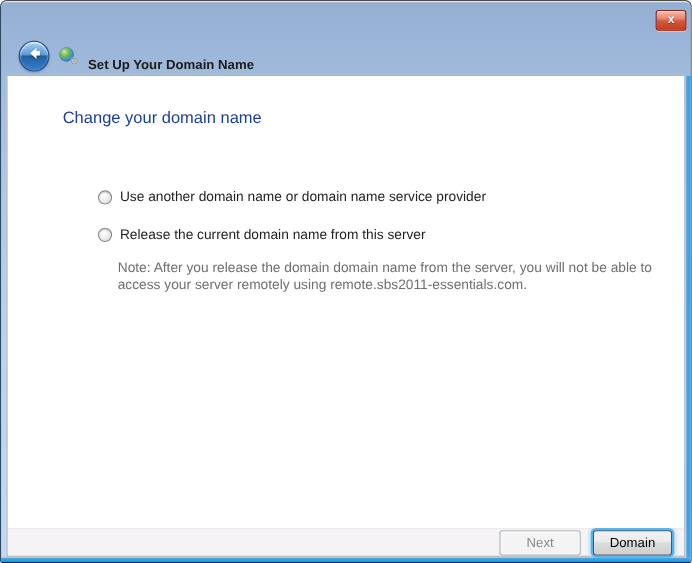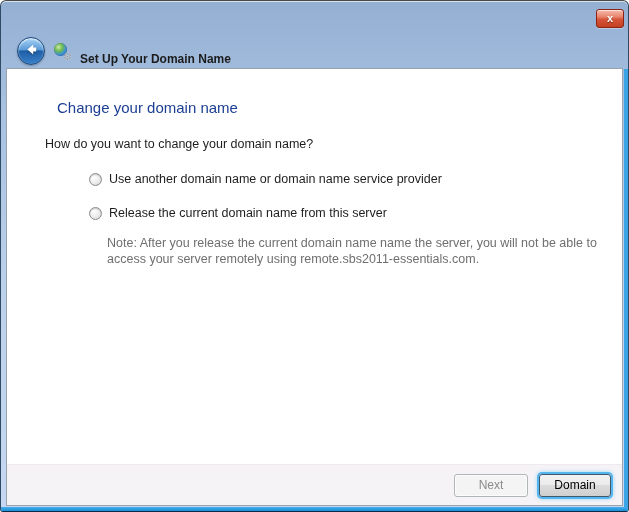--- a/index.html
+++ b/index.html
@@ -74,21 +74,21 @@
   }
   .option-label { margin-left:7px; font-size:12.5px; color:#1e1e1e; }
 
   .note {
     position:absolute; left:100px; top:166px; max-width:492px;
     font-size:12.5px; line-height:16px; color:#6f6f6f;
   }
 
   
   .footer {
-    height:41px; background:#f6f3f6; border-top:1px solid #eeeaee;
+    height:25px; background:#f6f3f6; border-top:1px solid #eeeaee;
     display:flex; align-items:center; justify-content:flex-end;
     padding-right:11px; gap:11px;
   }
   .btn {
     width:74px; height:23px; font-size:12px; font-family:"Liberation Sans", sans-serif;
     border-radius:3px; text-align:center;
   }
   .btn-disabled {
     color:#8a8a8a; background:#f4f4f4;
     border:1px solid #b0b5b8;
@@ -123,33 +123,32 @@
         <span class="globe"></span>
         <span class="gear">⚙</span>
       </div>
       <span class="header-title">Set Up Your Domain Name</span>
     </div>
   </div>
 
   <div class="content-area">
     <div class="main">
       <div class="page-heading">Change your domain name</div>
-      <div class="question">How do you want to change your domain name?</div>
 
       <div class="option-row second">
         <span class="radio"></span>
         <span class="option-label">Release the current domain name from this server</span>
       </div>
 
       <div class="option-row first">
         <span class="radio"></span>
         <span class="option-label">Use another domain name or domain name service provider</span>
       </div>
 
-      <div class="note">Note: After you release the current domain name name the server, you will not be able to access your server remotely using remote.sbs2011-essentials.com.</div>
+      <div class="note">Note: After you release the domain domain name from the server, you will not be able to access your server remotely using remote.sbs2011-essentials.com.</div>
     </div>
 
     <div class="footer">
       <button class="btn btn-disabled" disabled="">Next</button>
       <button class="btn btn-default">Domain</button>
     </div>
   </div>
 
   <div class="frame-right"></div>
   <div class="frame-bottom"></div>

